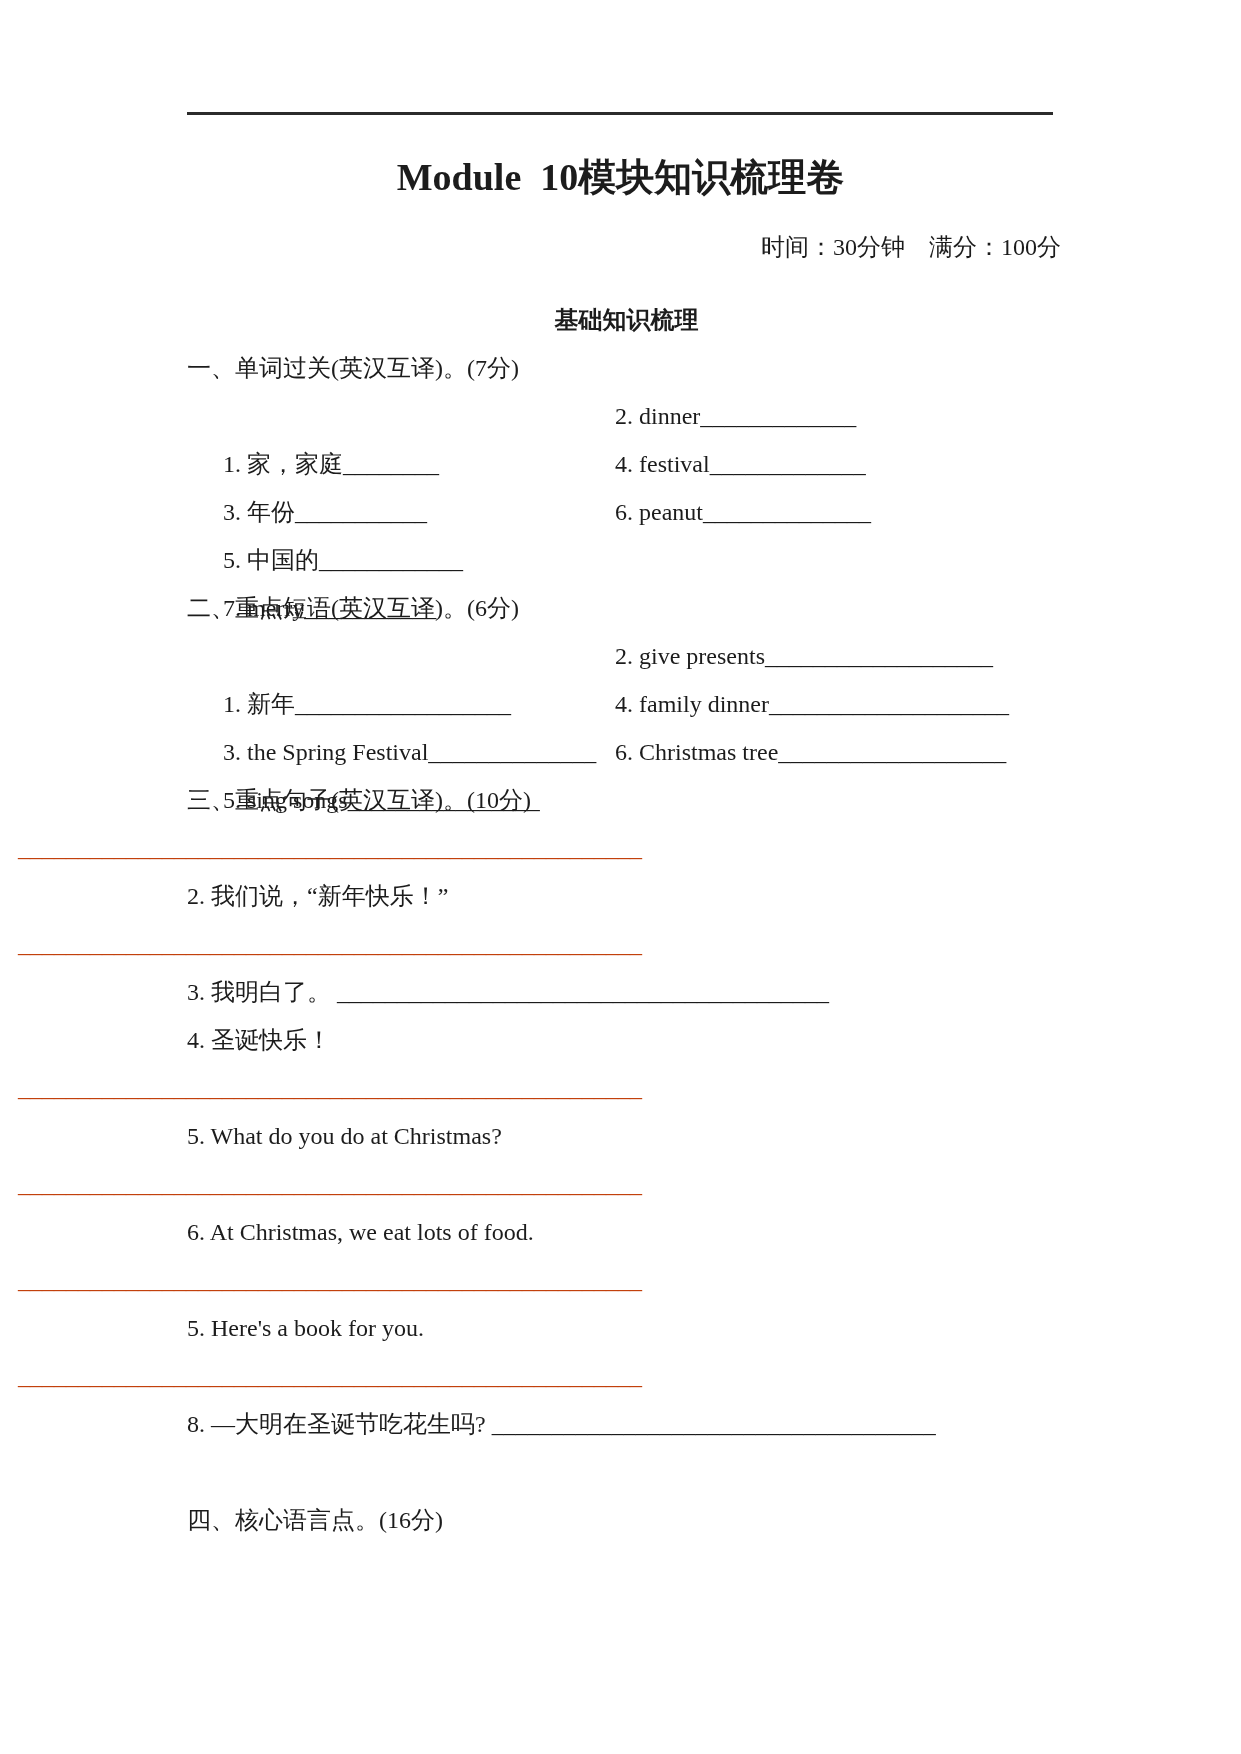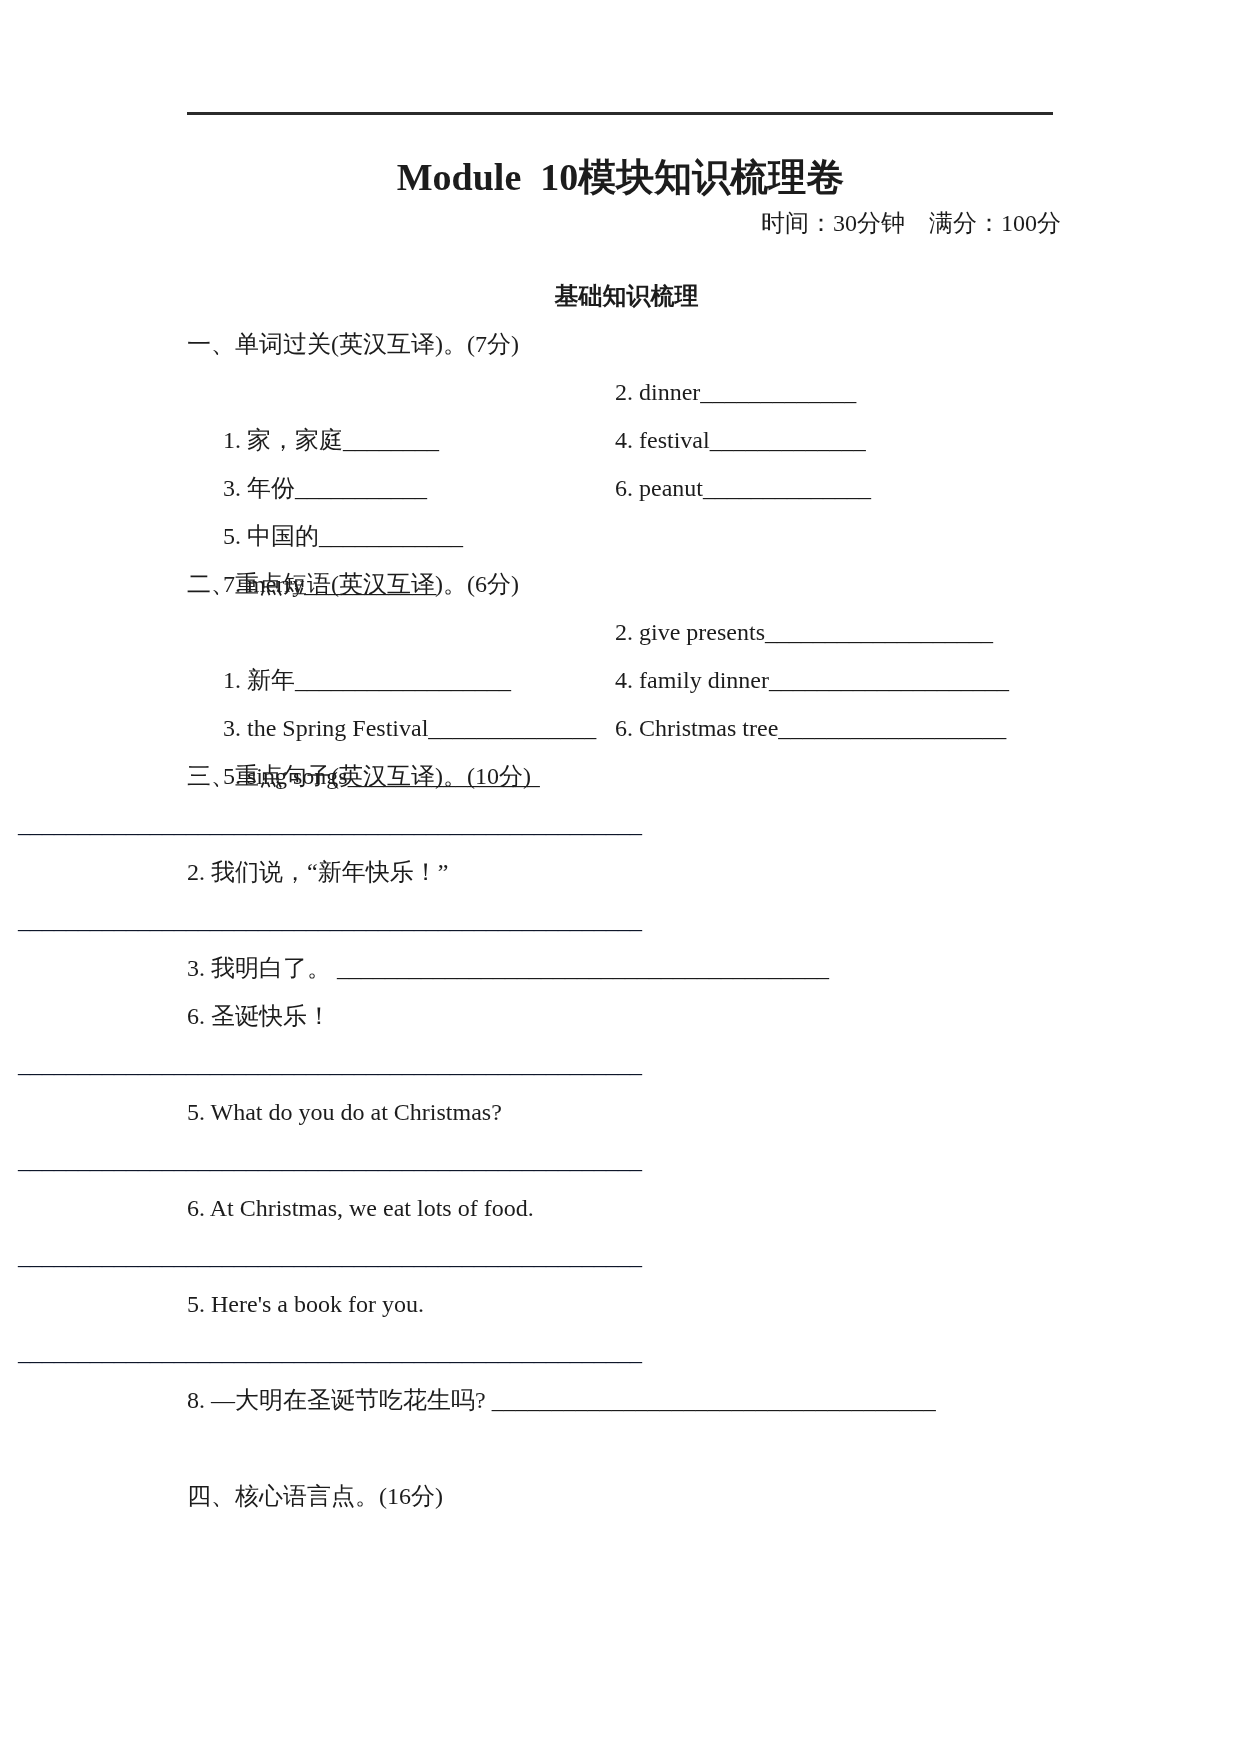--- a/index.html
+++ b/index.html
@@ -16,41 +16,41 @@
     border-top:3px solid #2b2b2b;
   }
   .title{
     margin-top:40px;
     font-size:38px;font-weight:700;
     text-align:center;
     white-space:pre;
     line-height:44px;
   }
   .meta{
-    margin-top:8px;
+    margin-top:32px;
     font-size:24px;
     text-align:right;
     padding-right:180px;
     line-height:32px;
     white-space:pre;
   }
   .content{margin-top:33px;font-size:24px;}
   .line{
     position:relative;
     height:48px;line-height:48px;
     padding-left:187px;
     white-space:pre;
   }
   .line .right{
     position:absolute;left:615px;top:0;
     white-space:pre;
   }
   .center{padding-left:12px;text-align:center;font-weight:700;}
   .indent{padding-left:210px;}
-  .blankline{color:#0f172a;padding-left:18px;}
+  .blankline{color:#c2410c;padding-left:18px;}
 </style>
 </head>
 <body>
 
 <div class="page">
 
   <div class="rule"></div>
 
   <div class="title">Module  10模块知识梳理卷</div>
 
@@ -95,21 +95,21 @@
 
     <div class="line">三、重点句子(英汉互译)。(10分)</div>
 
     <div class="line indent blankline">____________________________________________________</div>
 
     <div class="line">2. 我们说，“新年快乐！”</div>
     <div class="line indent blankline">____________________________________________________</div>
 
     <div class="line">3. 我明白了。 _________________________________________</div>
 
-    <div class="line">6. 圣诞快乐！</div>
+    <div class="line">4. 圣诞快乐！</div>
     <div class="line indent blankline">____________________________________________________</div>
 
     <div class="line">5. What do you do at Christmas?</div>
     <div class="line indent blankline">____________________________________________________</div>
 
     <div class="line">6. At Christmas, we eat lots of food.</div>
     <div class="line indent blankline">____________________________________________________</div>
 
     <div class="line">5. Here's a book for you.</div>
     <div class="line indent blankline">____________________________________________________</div>

